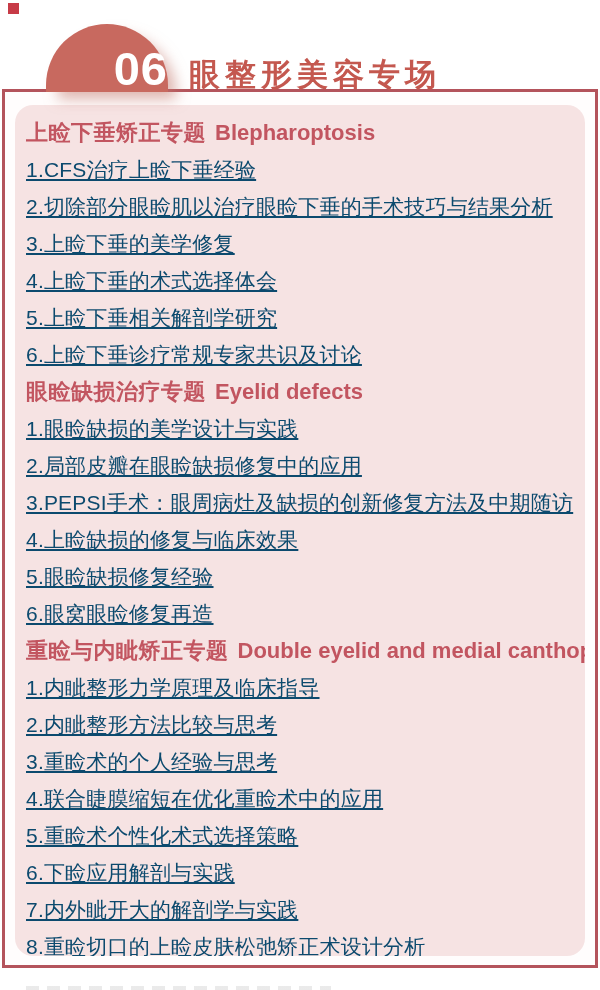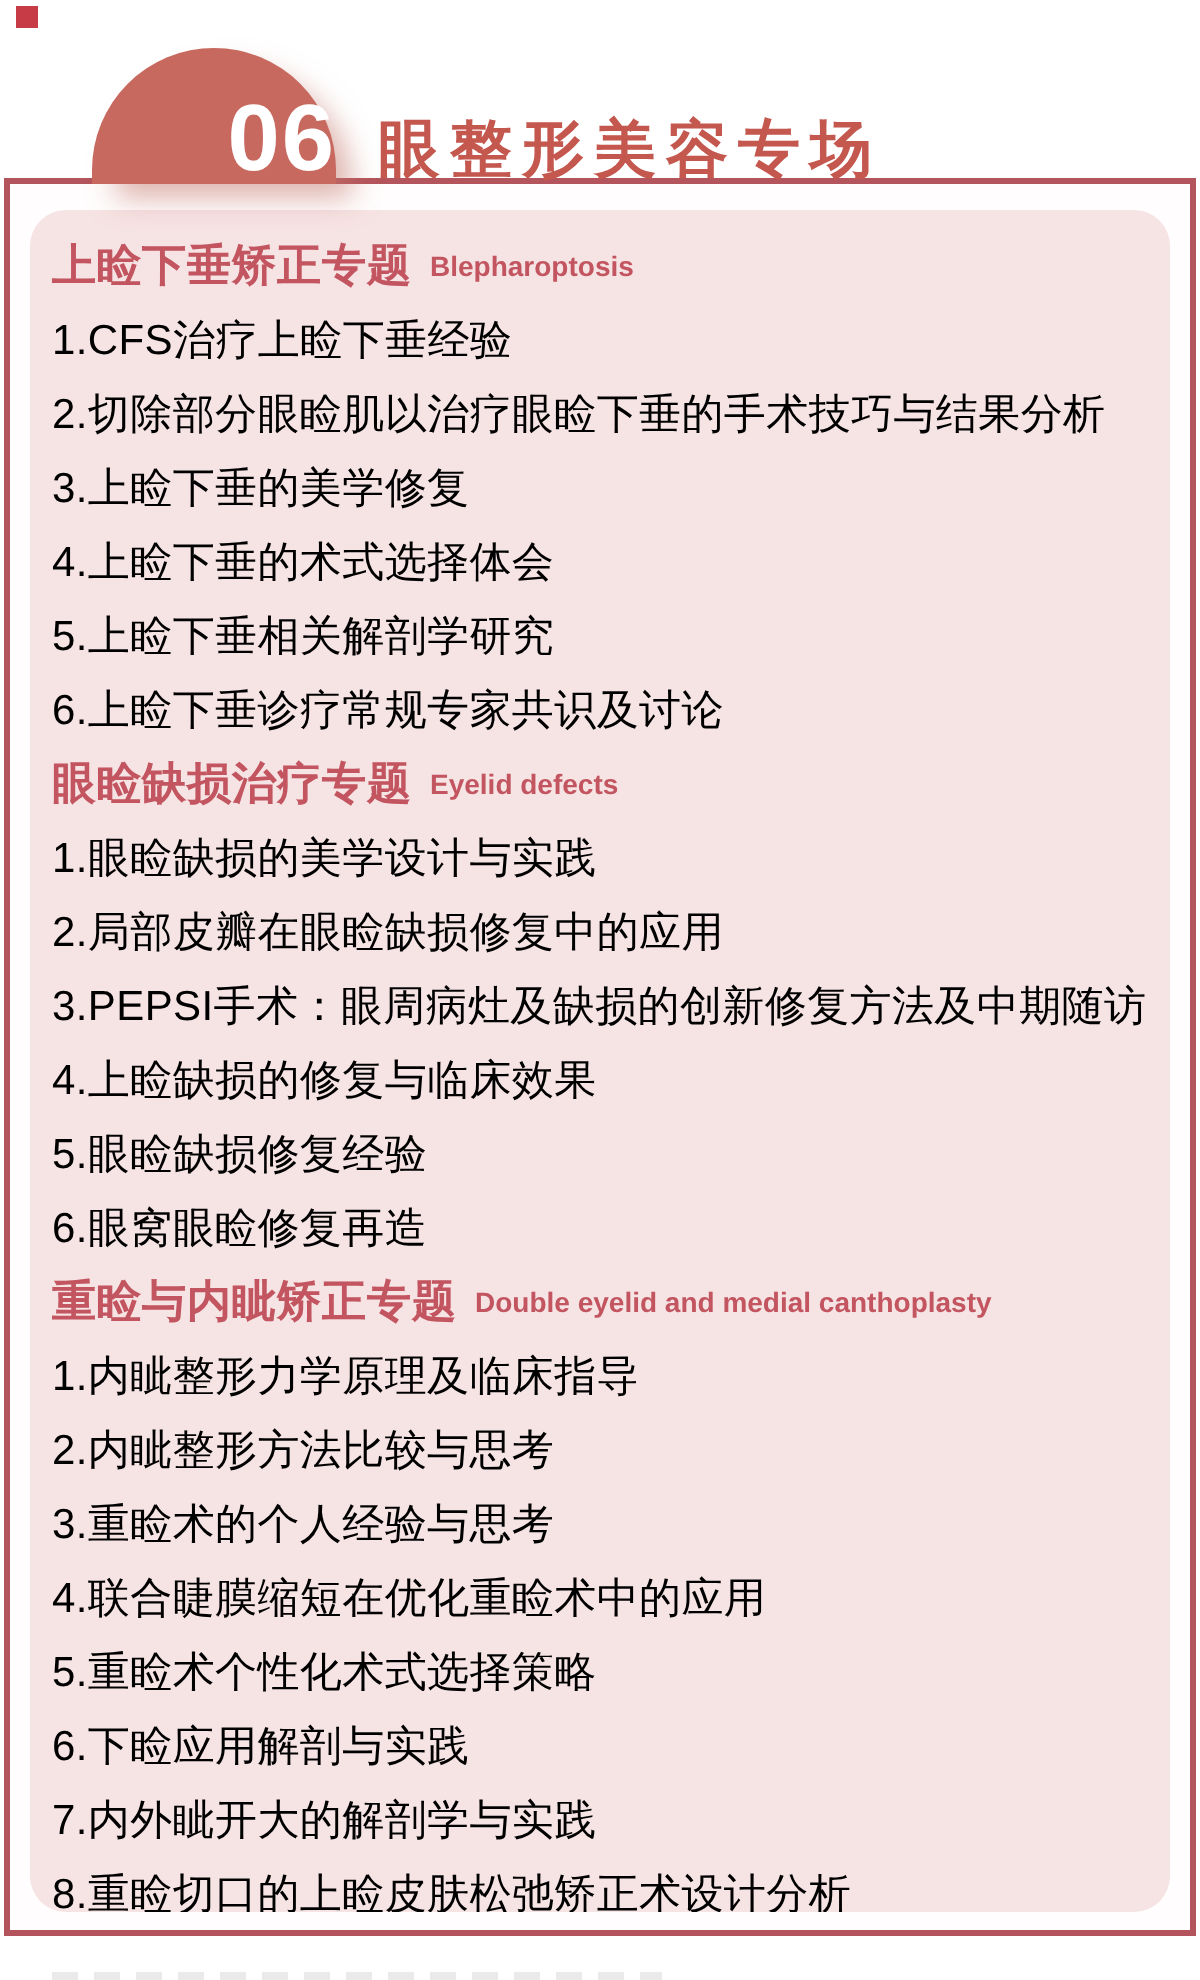--- a/index.html
+++ b/index.html
@@ -46,22 +46,22 @@
     border-radius:18px;
     padding:9px 14px 0 11px;
     box-sizing:border-box;
     overflow:hidden;
   }
   .row{
     height:37px;display:flex;align-items:center;white-space:nowrap;
   }
   .sec-title{color:#c25560;}
   .sec-title .zh{font-size:22px;font-weight:700;letter-spacing:0.5px;}
-  .sec-title .en{font-size:14px;font-weight:600;margin-left:9px;}
-  .item{color:#000000;font-size:21px;letter-spacing:0.2px;}
+  .sec-title .en{font-size:22px;font-weight:600;margin-left:9px;}
+  .item{color:#0c4a6e;font-size:21px;letter-spacing:0.2px;text-decoration:underline;}
   
   .cutoff{
     position:absolute;left:26px;bottom:0;width:305px;height:4px;
     background:repeating-linear-gradient(90deg,
       rgba(130,130,130,0.30) 0 13px, rgba(0,0,0,0) 13px 21px);
     opacity:0.55;
   }
 </style>
 </head>
 <body>

